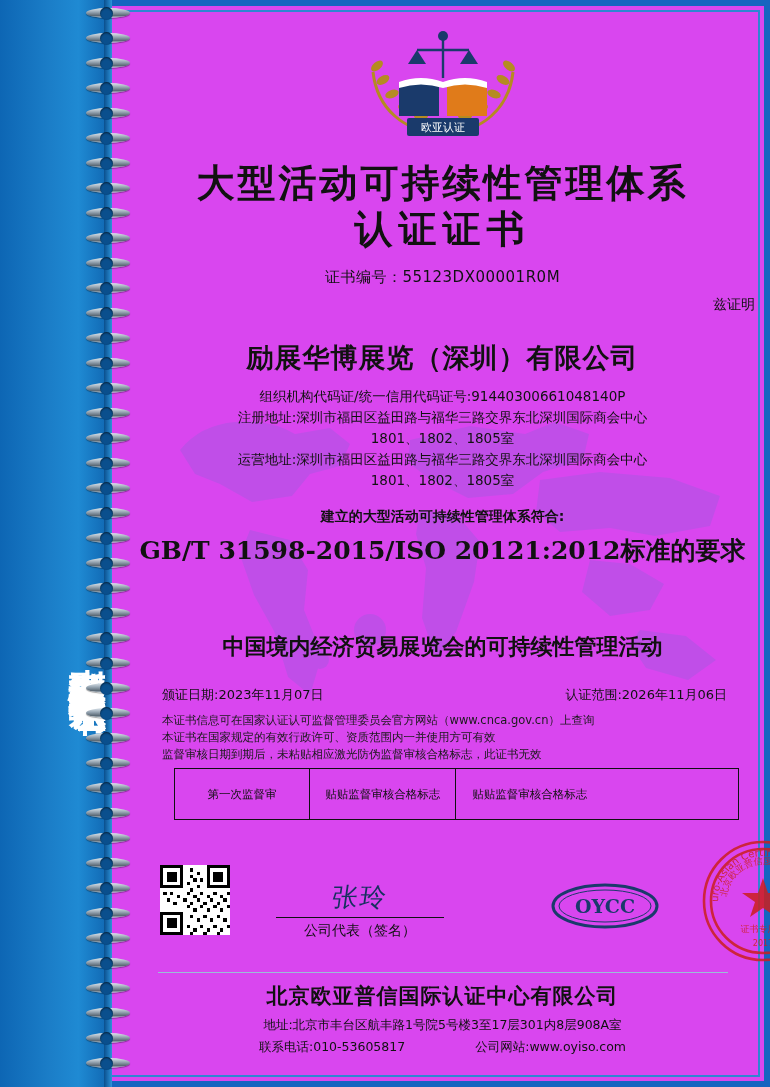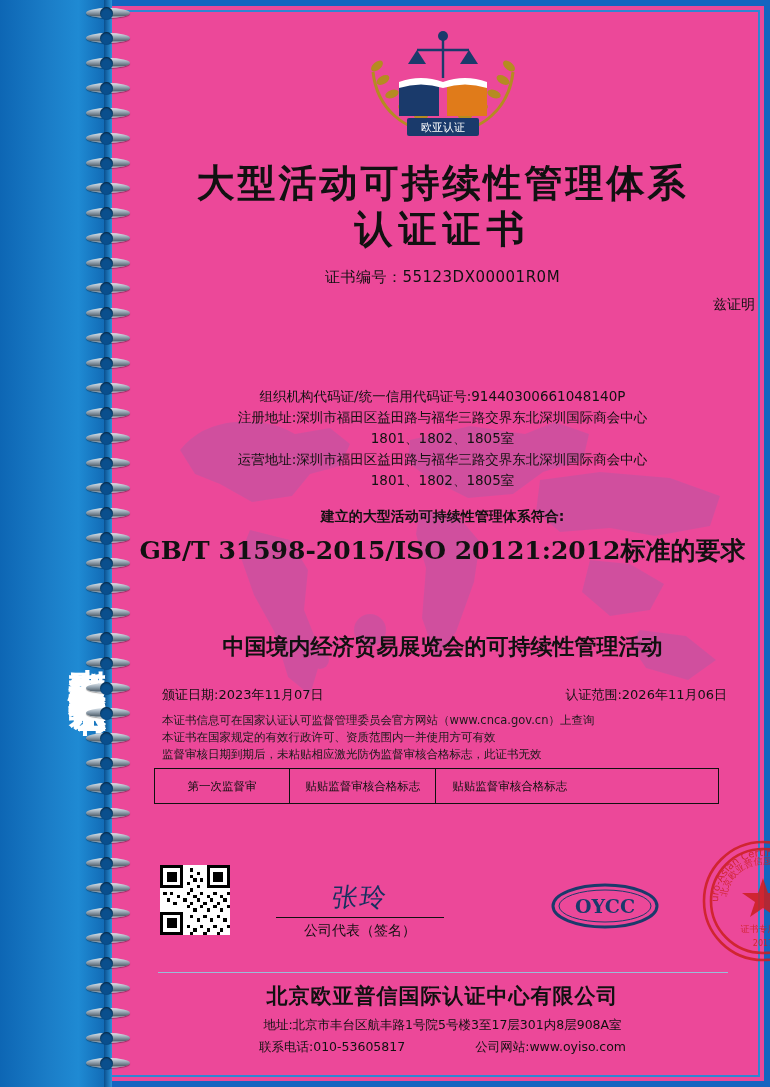--- a/index.html
+++ b/index.html
@@ -3,21 +3,21 @@
 <meta charset="utf-8">
 <style>
   html,body{margin:0;padding:0;}
   body{
     width:770px;height:1087px;overflow:hidden;
     font-family:"DejaVu Sans","Liberation Sans",sans-serif;
     background:#ffffff;
   }
   #cert{
     position:relative;width:770px;height:1087px;
-    background:#ec4899;
+    background:#d946ef;
     overflow:hidden;
   }
   
   .frame-outer{
     position:absolute;inset:0;
     border:6px solid #1565c0;
     box-sizing:border-box;
   }
   .frame-inner{
     position:absolute;inset:10px;
@@ -116,21 +116,21 @@
     position:absolute;left:32px;top:686px;width:565px;
     display:flex;justify-content:space-between;font-size:13px;
   }
   
   .notes{
     position:absolute;left:32px;top:712px;width:575px;
     text-align:left;font-size:11.5px;line-height:17px;color:#1a1a1a;
   }
   
   .sup-table{
-    position:absolute;left:24px;top:768px;width:565px;height:36px;
+    position:absolute;left:44px;top:768px;width:565px;height:52px;
     display:flex;border:1px solid #111;box-sizing:border-box;
   }
   .sup-cell{
     display:flex;align-items:center;justify-content:center;
     font-size:11.5px;line-height:14px;text-align:center;
     border-right:1px solid #111;box-sizing:border-box;height:100%;
   }
   .sup-cell:last-child{border-right:none;}
   .sup-cell.w1{width:24%;}
   .sup-cell.w2{width:26%;}
@@ -329,20 +329,21 @@
       <text x="100" y="109" font-size="11" fill="#ffffff" text-anchor="middle" font-family="DejaVu Sans, sans-serif">欧亚认证</text>
     </svg>
 
     <div class="main-title">
       <span>大型活动可持续性管理体系</span>
       <span class="l2">认证证书</span>
     </div>
 
     <div class="cert-no">证书编号：55123DX00001R0M</div>
     <div class="hereby">兹证明</div>
+    <div class="company">励展华博展览（深圳）有限公司</div>
 
     <div class="org-block">
       <span class="row">组织机构代码证/统一信用代码证号:91440300661048140P</span>
       <span class="row">注册地址:深圳市福田区益田路与福华三路交界东北深圳国际商会中心</span>
       <span class="ind">1801、1802、1805室</span>
       <span class="row">运营地址:深圳市福田区益田路与福华三路交界东北深圳国际商会中心</span>
       <span class="ind">1801、1802、1805室</span>
     </div>
 
     <div class="conform">建立的大型活动可持续性管理体系符合:</div>

